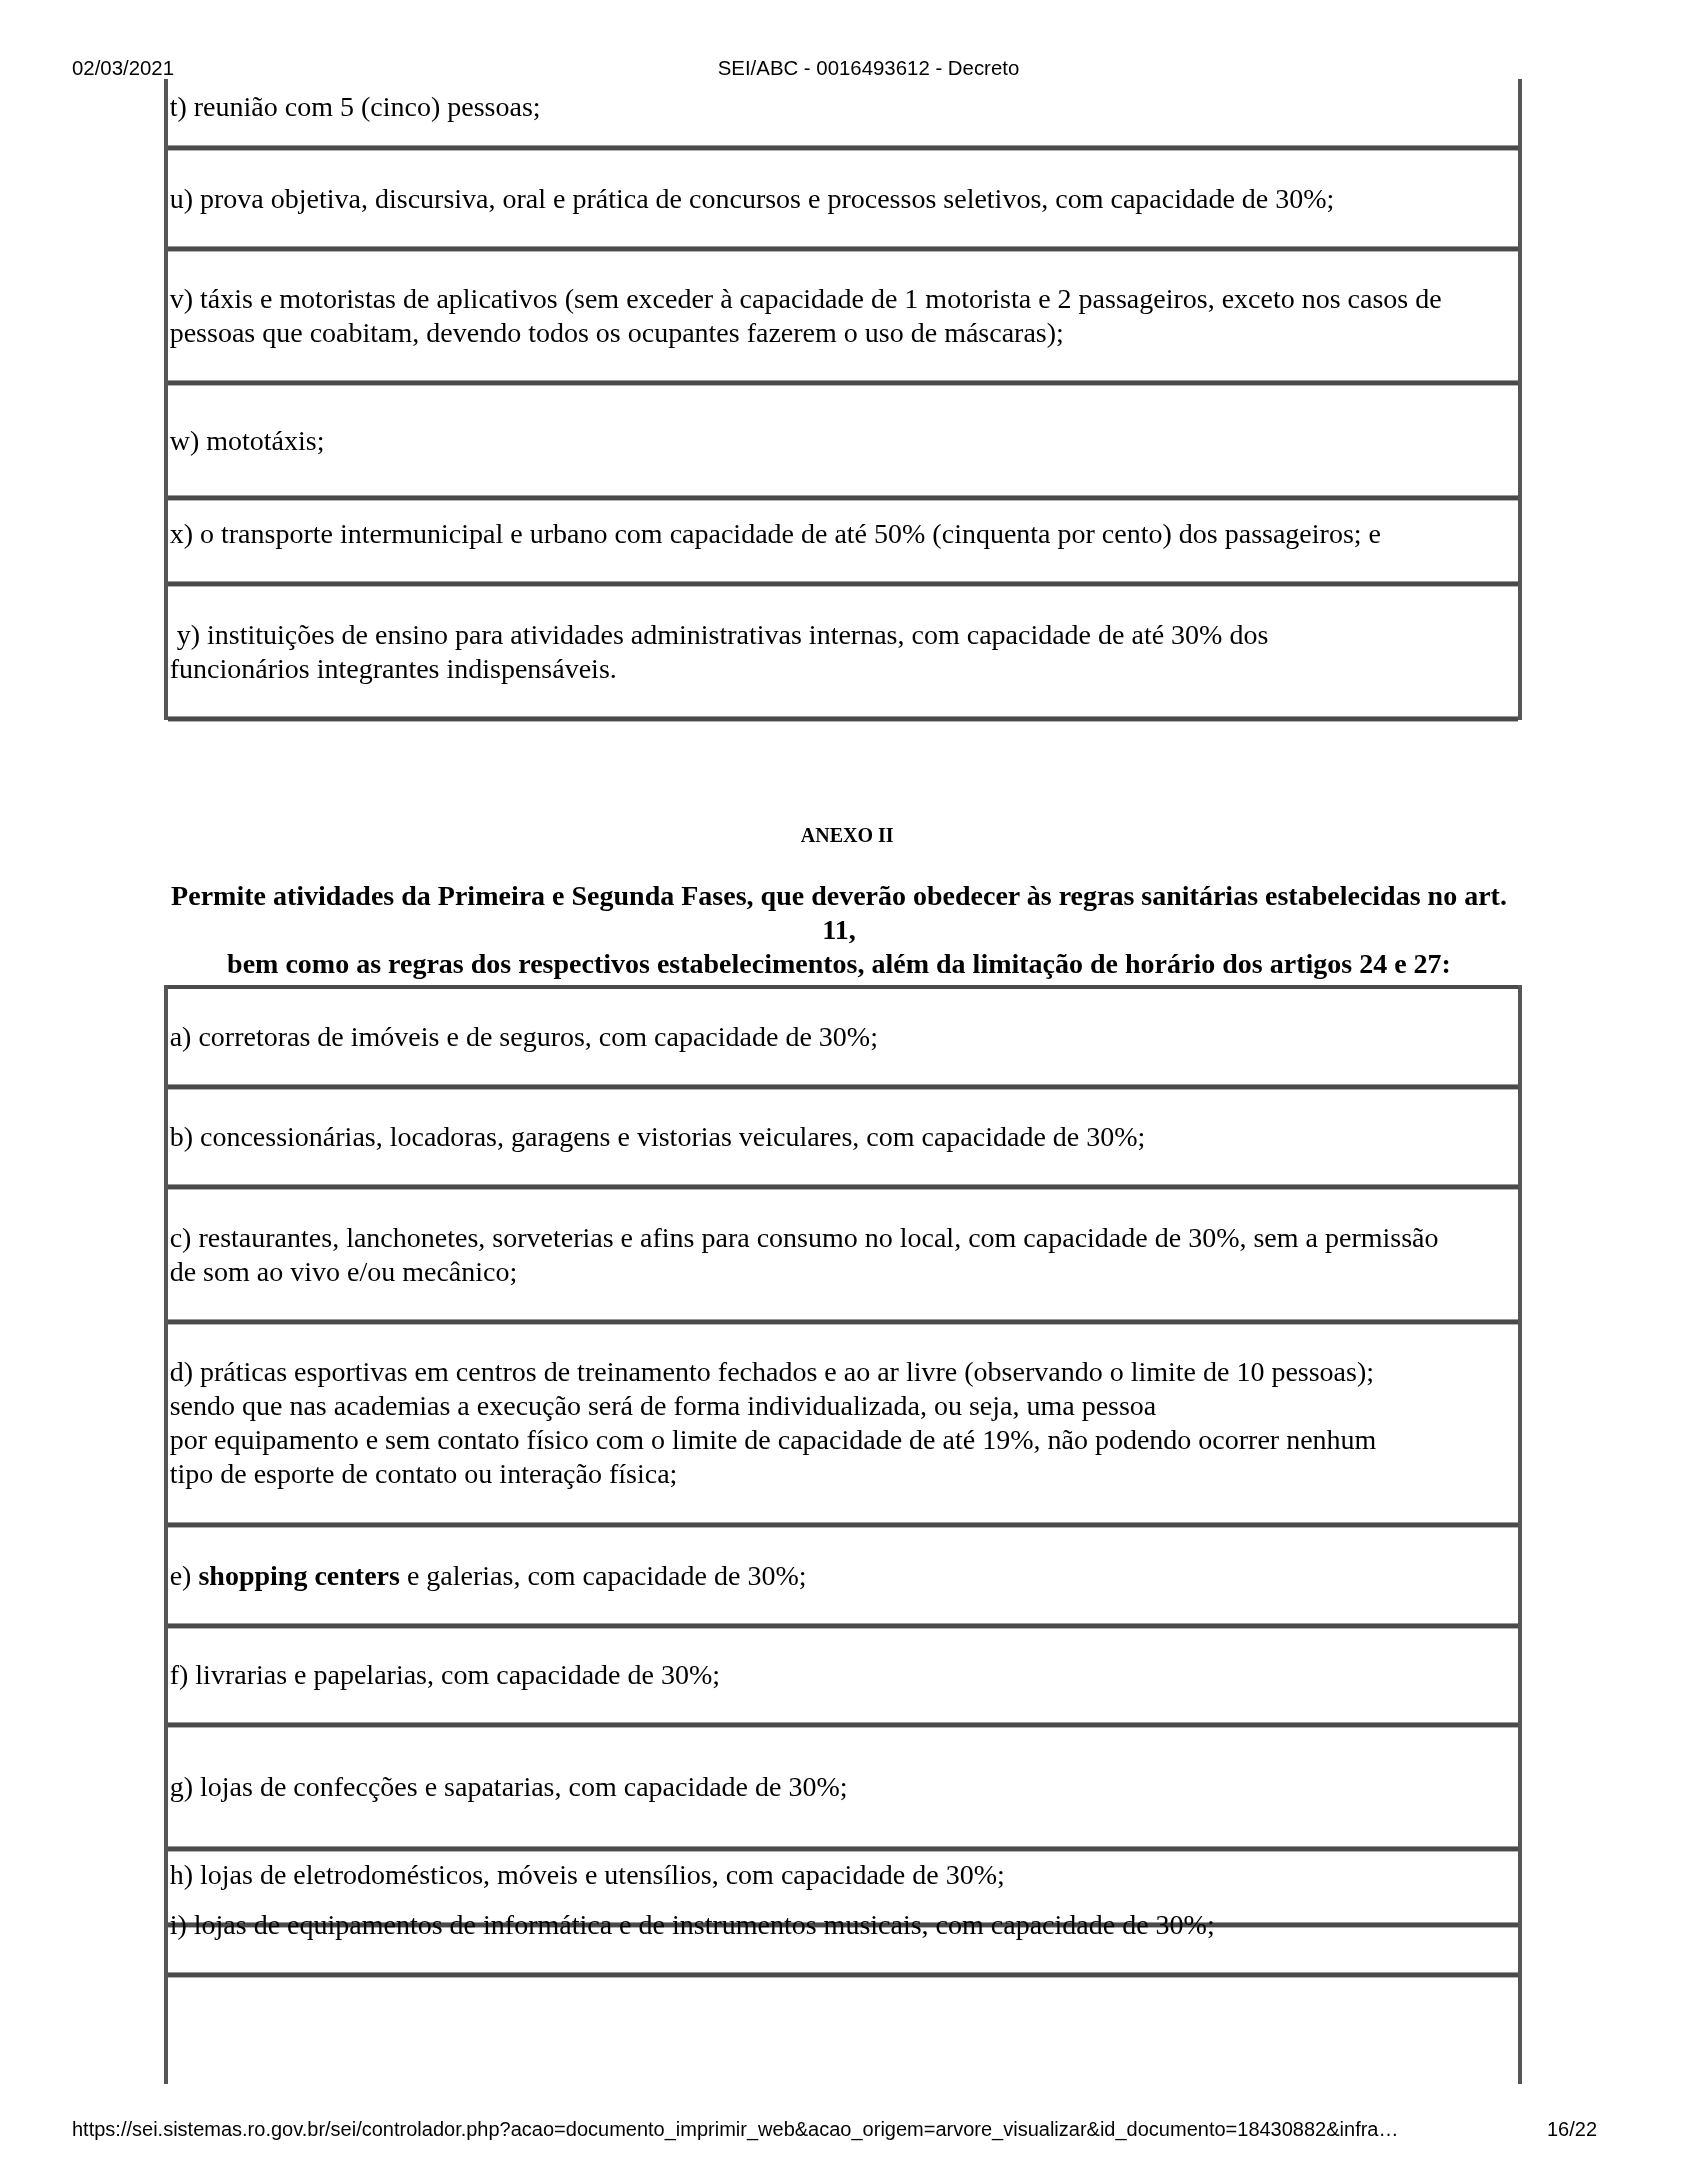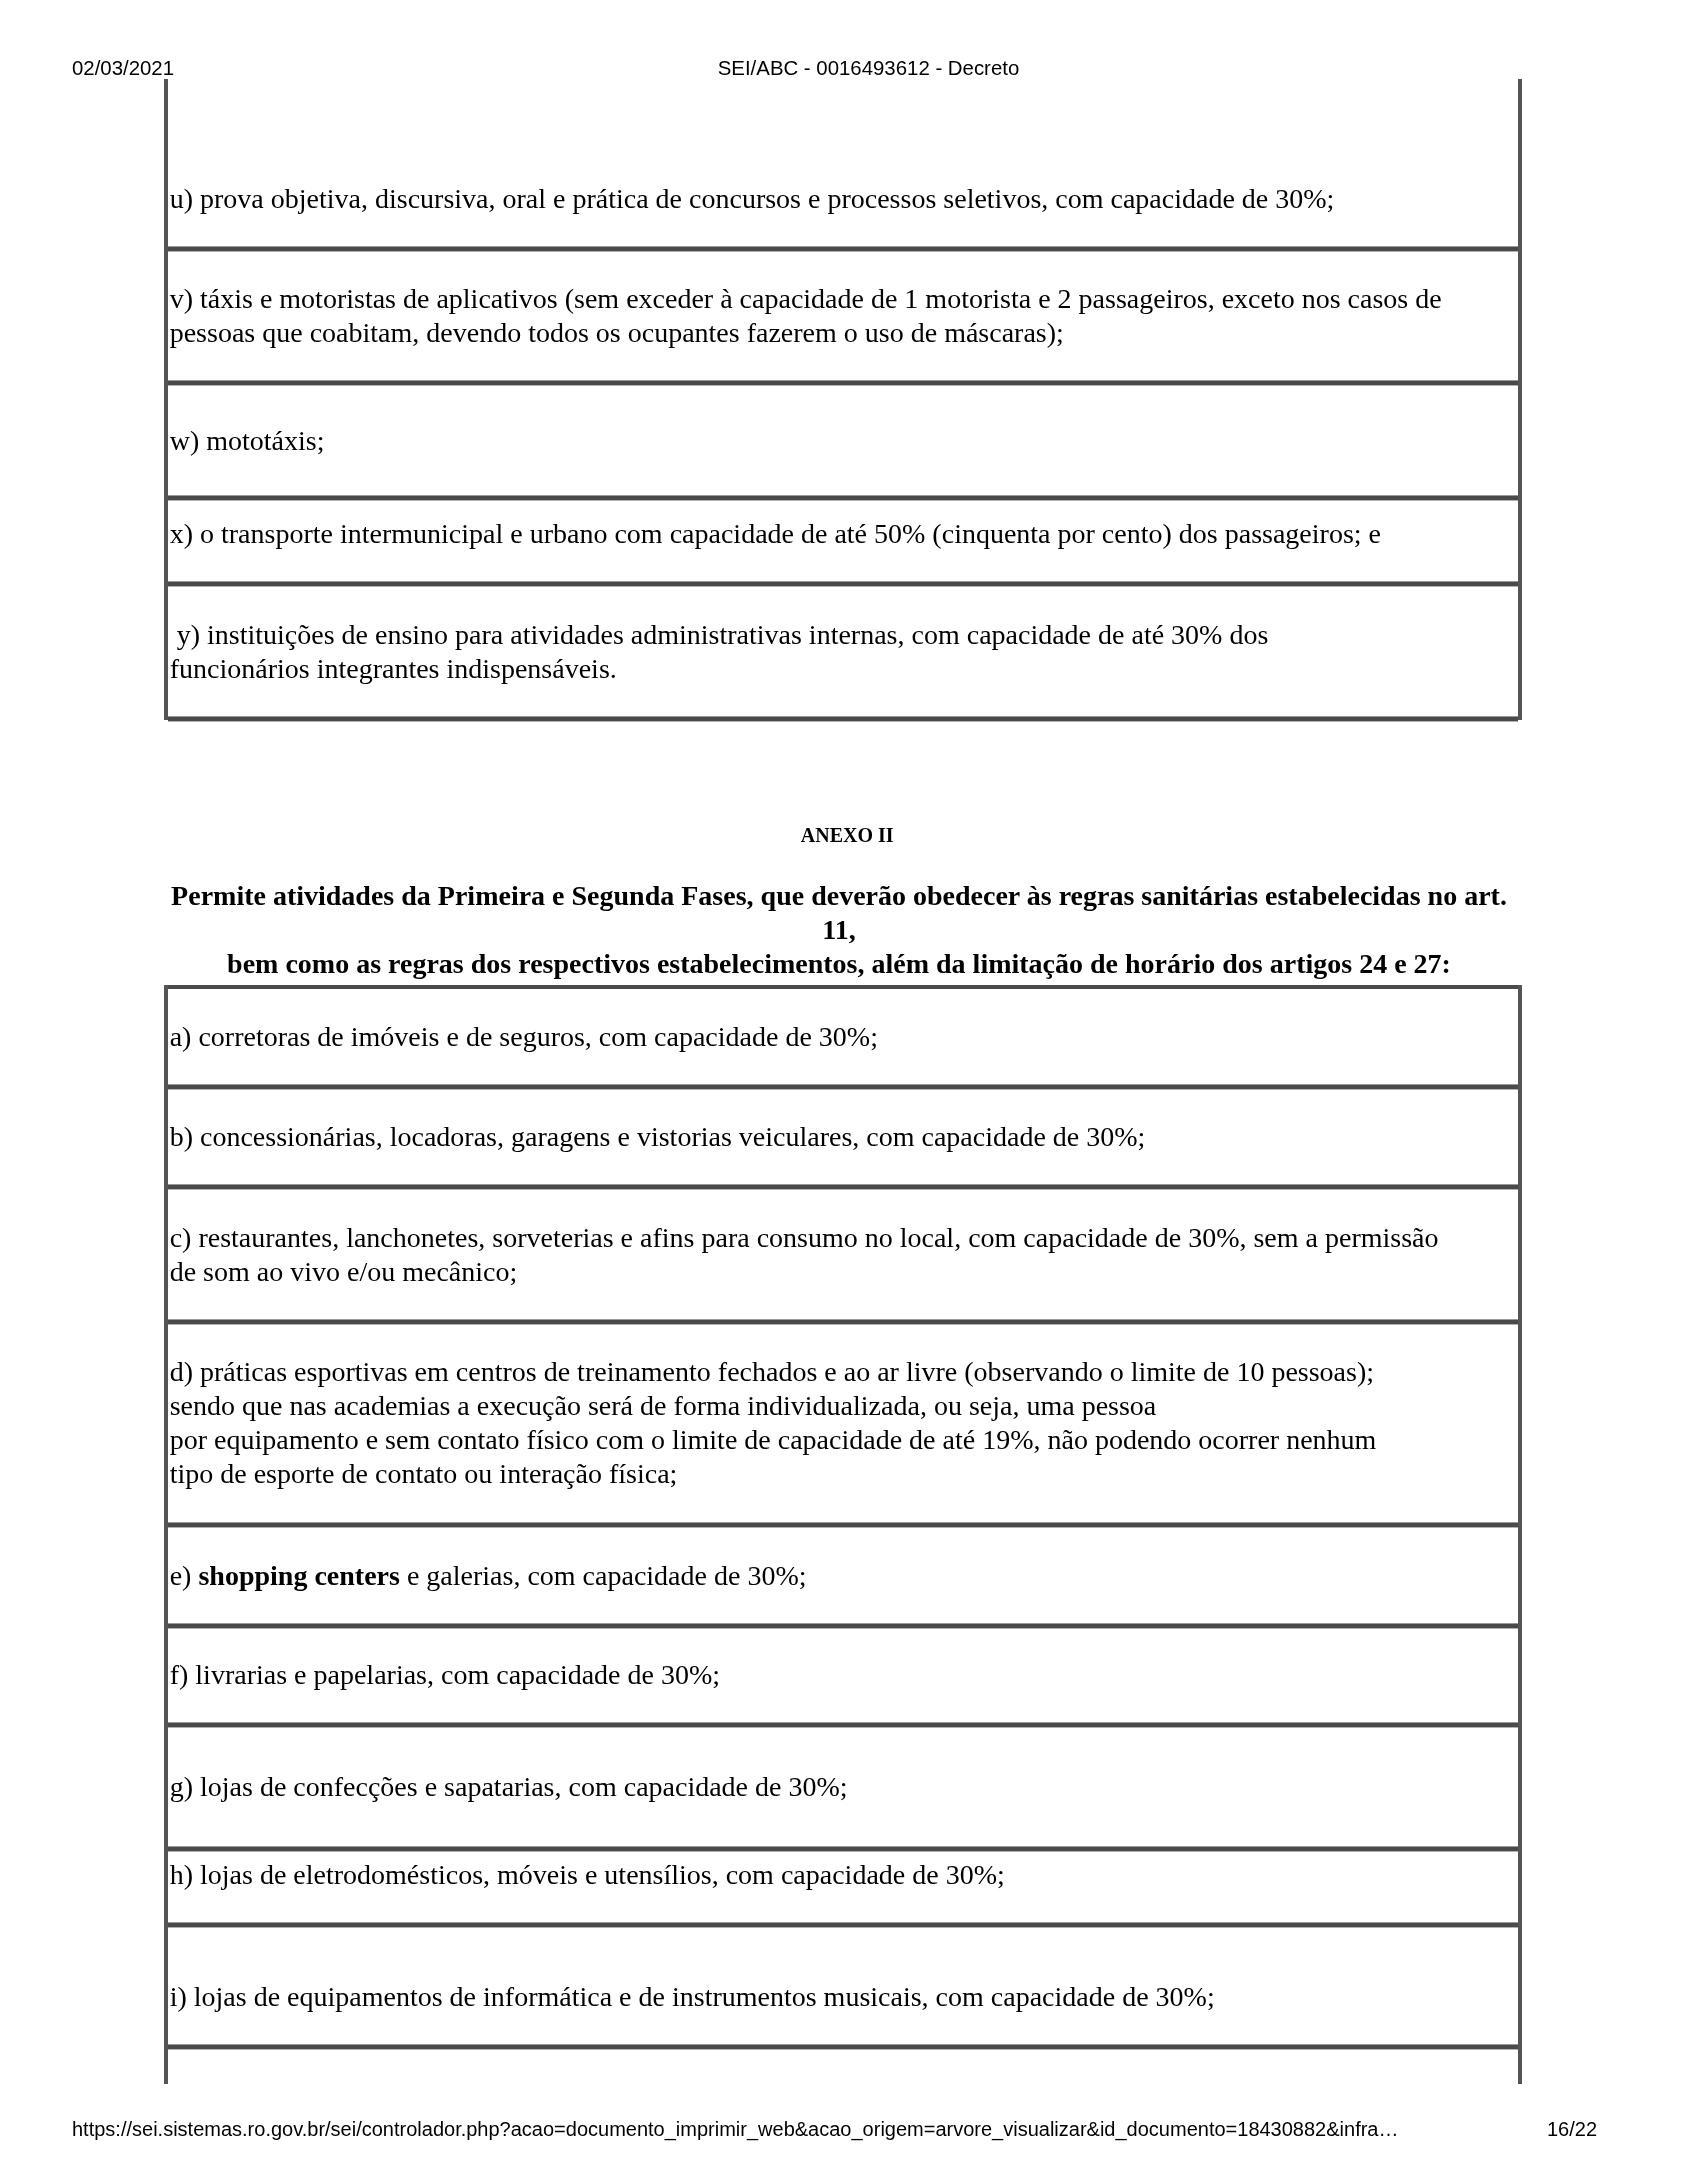--- a/index.html
+++ b/index.html
@@ -23,20 +23,23 @@
   .anexo-sub { position: absolute; left: 145px; width: 1388px; top: 879px; text-align: center;
     font-family: "Liberation Serif", serif; font-weight: bold; font-size: 28px; line-height: 34px; color: #000; }
 </style>
 </head>
 <body>
 
 <div class="hdr hdr-date">02/03/2021</div>
 <div class="hdr hdr-title">SEI/ABC - 0016493612 - Decreto</div>
 
 <div class="tbl" style="top:79px; height:641px;">
+  <div class="row" style="top:0; height:71px;">
+    <div class="cell" style="margin-top:-10.2px">t) reunião com 5 (cinco) pessoas;</div>
+  </div>
   <div class="row" style="top:71px; height:101px;">
     <div class="cell">u) prova objetiva, discursiva, oral e prática de concursos e processos seletivos, com capacidade de 30%;</div>
   </div>
   <div class="row" style="top:172px; height:134px;">
     <div class="cell">v) táxis e motoristas de aplicativos (sem exceder à capacidade de 1 motorista e 2 passageiros, exceto nos casos de pessoas que coabitam, devendo todos os ocupantes fazerem o uso de máscaras);</div>
   </div>
   <div class="row" style="top:306px; height:115px;">
     <div class="cell">w) mototáxis;</div>
   </div>
   <div class="row" style="top:406px; height:101px;">
@@ -77,21 +80,21 @@
   </div>
   <div class="row" style="top:642px; height:100px;">
     <div class="cell">f) livrarias e papelarias, com capacidade de 30%;</div>
   </div>
   <div class="row" style="top:742px; height:124px;">
     <div class="cell">g) lojas de confecções e sapatarias, com capacidade de 30%;</div>
   </div>
   <div class="row" style="top:842px; height:100px;">
     <div class="cell">h) lojas de eletrodomésticos, móveis e utensílios, com capacidade de 30%;</div>
   </div>
-  <div class="row" style="top:964px; height:100px;align-items:center;">
+  <div class="row" style="top:892px; height:100px;align-items:center;">
     <div class="cell">i) lojas de equipamentos de informática e de instrumentos musicais, com capacidade de 30%;</div>
   </div>
   <div class="row no-border" style="top:1041px; height:58px;">
     <div class="cell"></div>
   </div>
 </div>
 
 <div class="ftr ftr-url">https://sei.sistemas.ro.gov.br/sei/controlador.php?acao=documento_imprimir_web&amp;acao_origem=arvore_visualizar&amp;id_documento=18430882&amp;infra…</div>
 <div class="ftr ftr-page">16/22</div>
 

